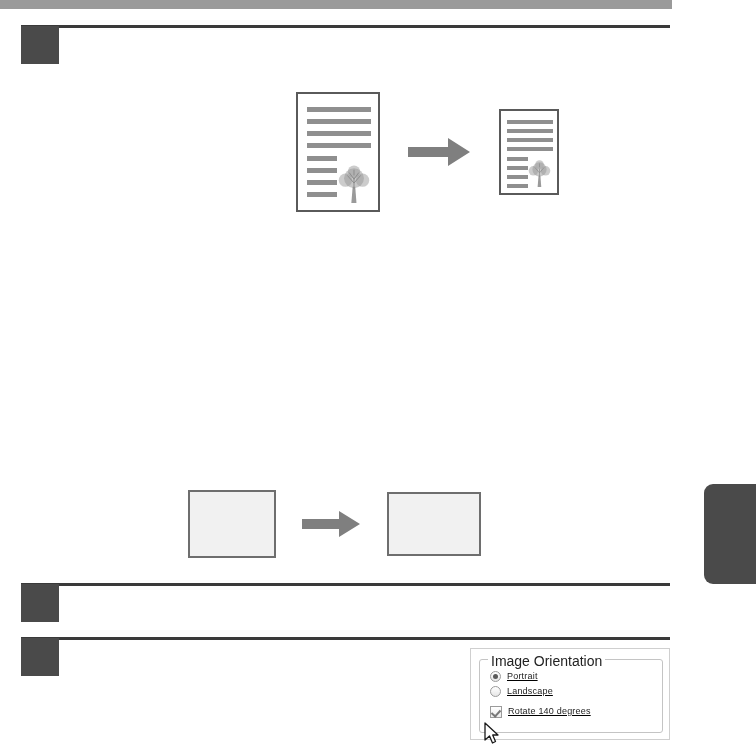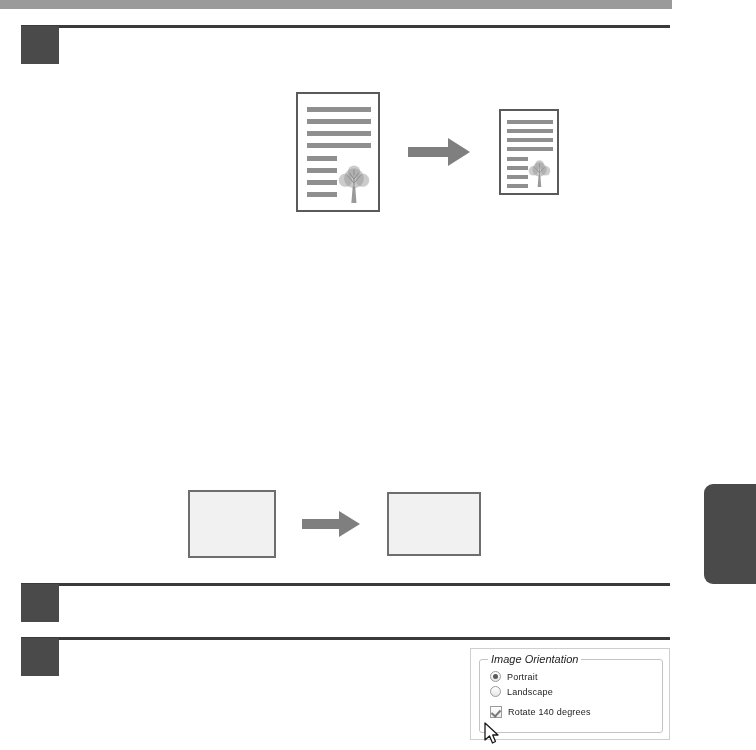--- a/index.html
+++ b/index.html
@@ -144,31 +144,30 @@
     left: 8px; top: 10px;
     width: 184px; height: 74px;
     border: 1px solid #c4c4c4;
     border-radius: 3px;
   }
   .groupbox-title {
     position: absolute;
     left: 8px; top: -7px;
     background: #ffffff;
     padding: 0 3px;
-    font-size: 11px;
+    font-size: 14px;
     color: #222222;
     white-space: nowrap;
-    font-style: italic;
   }
   .option-row {
     position: absolute;
     left: 10px;
     display: flex;
-    align-items: center;
     white-space: nowrap;
+    text-decoration: underline;
   }
   #row-portrait   { top: 11px; }
   #row-landscape  { top: 26px; }
   #row-rotate     { top: 46px; }
 
   .radio {
     width: 11px; height: 11px;
     border-radius: 50%;
     border: 1px solid #9b9b9b;
     background: linear-gradient(#ffffff, #e6e6e6);

